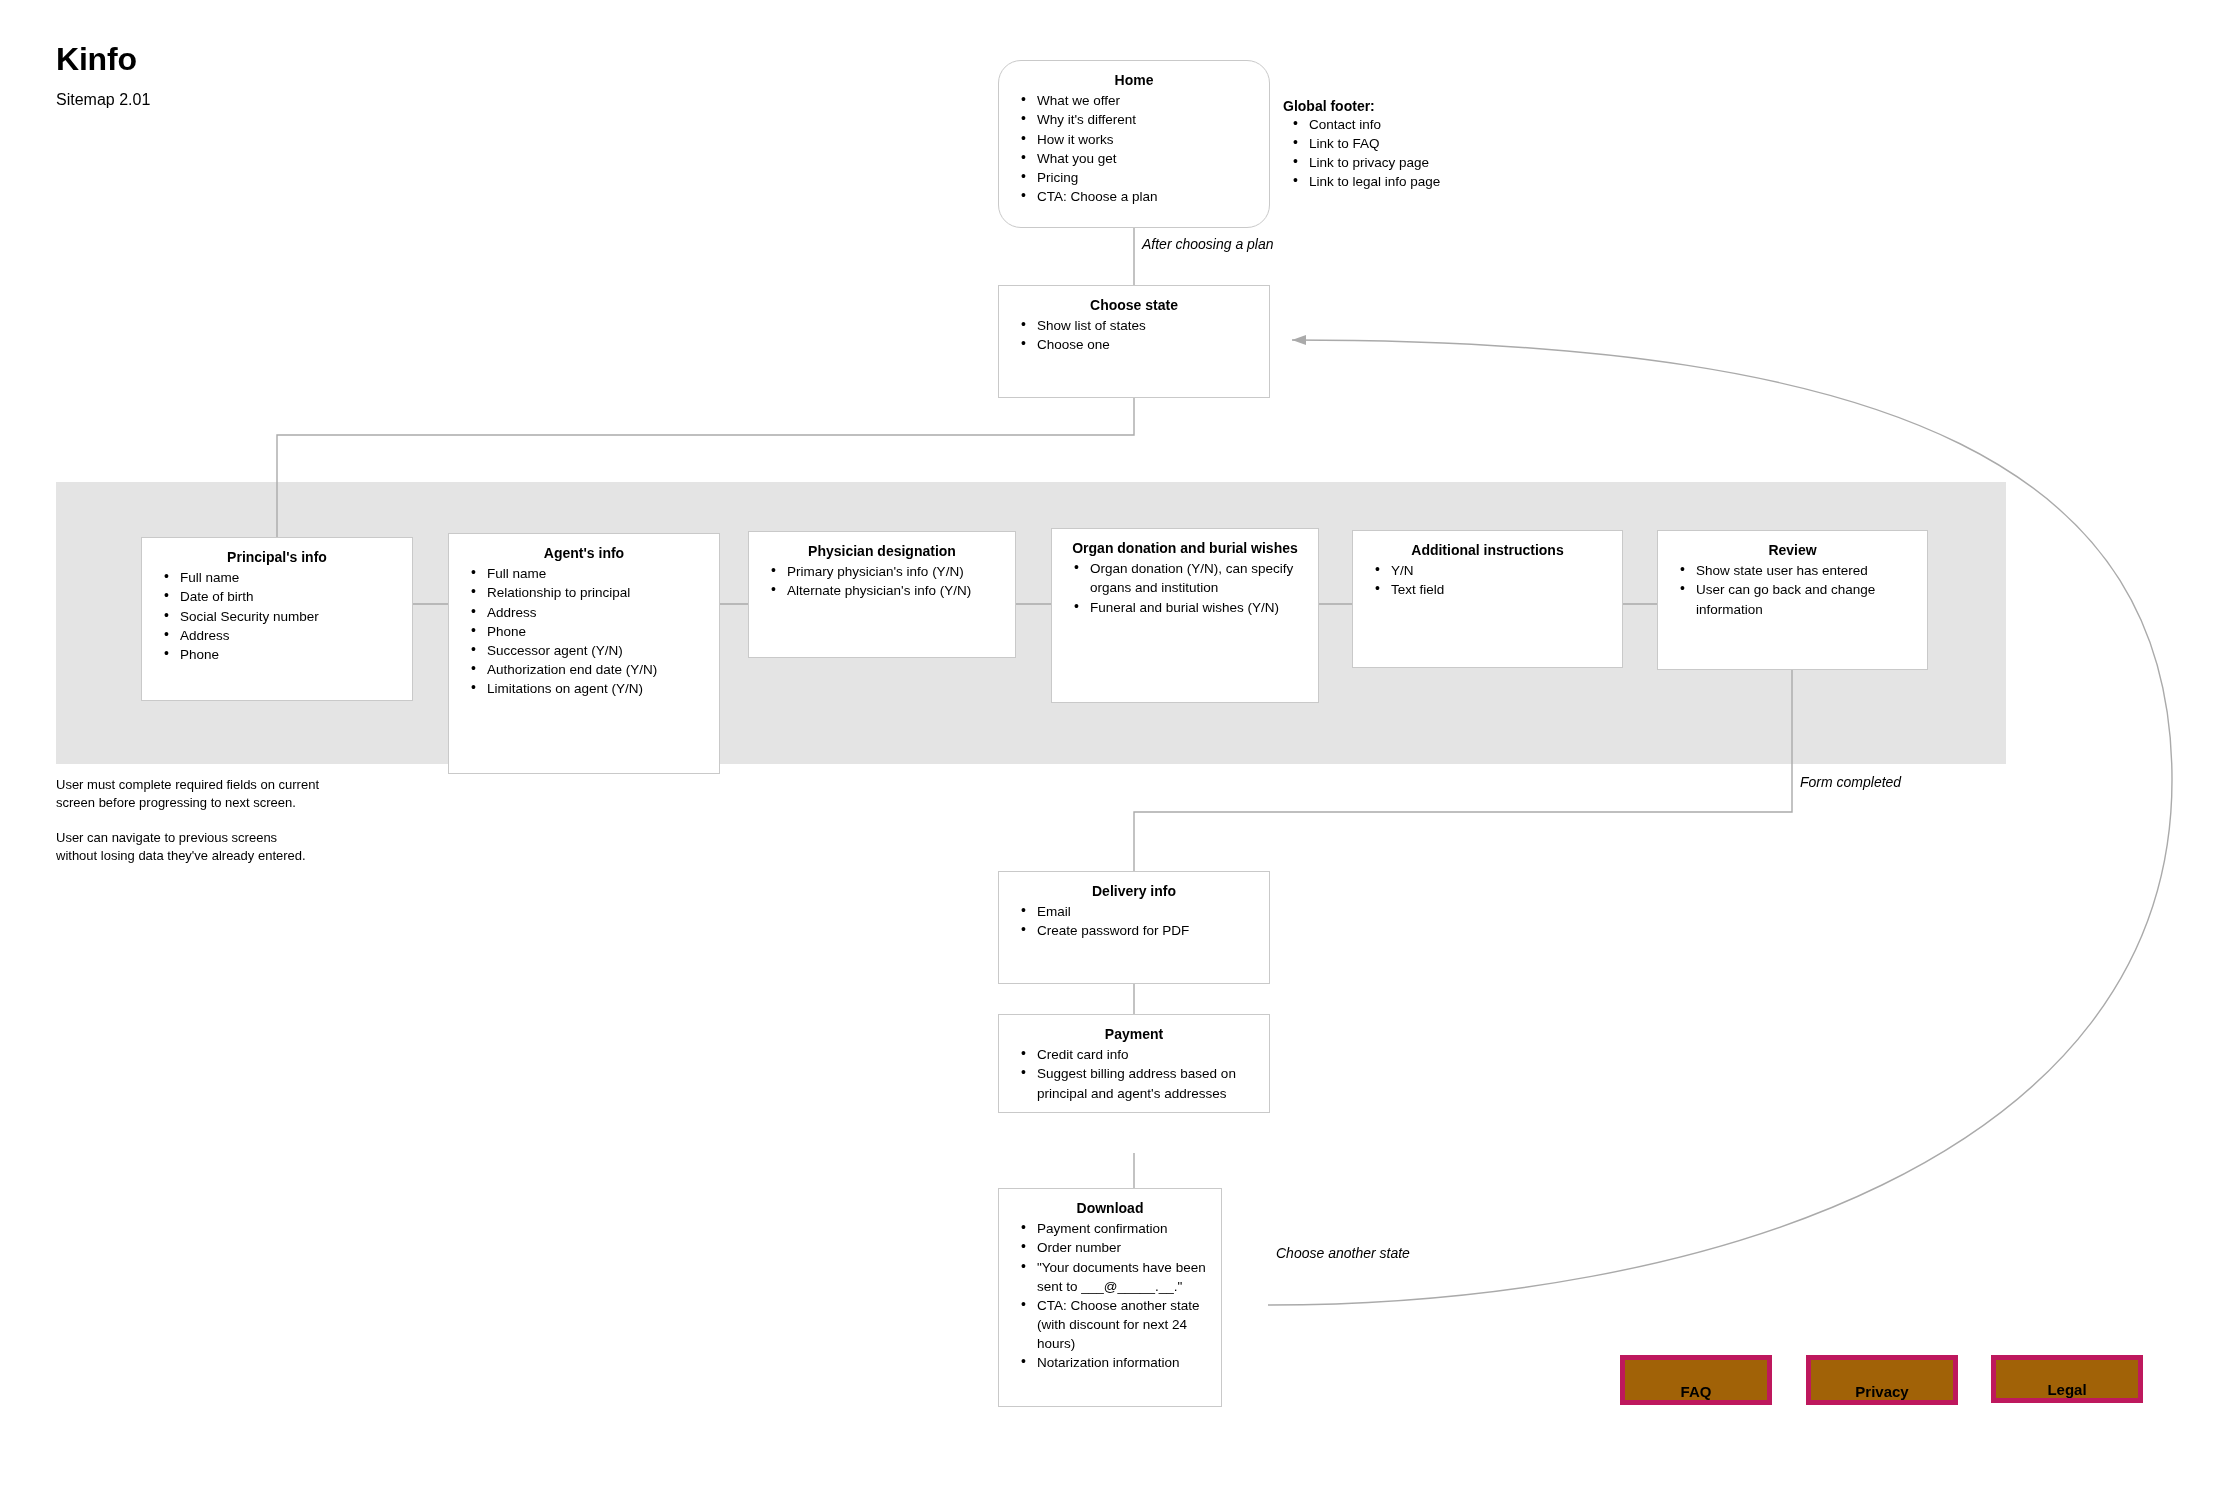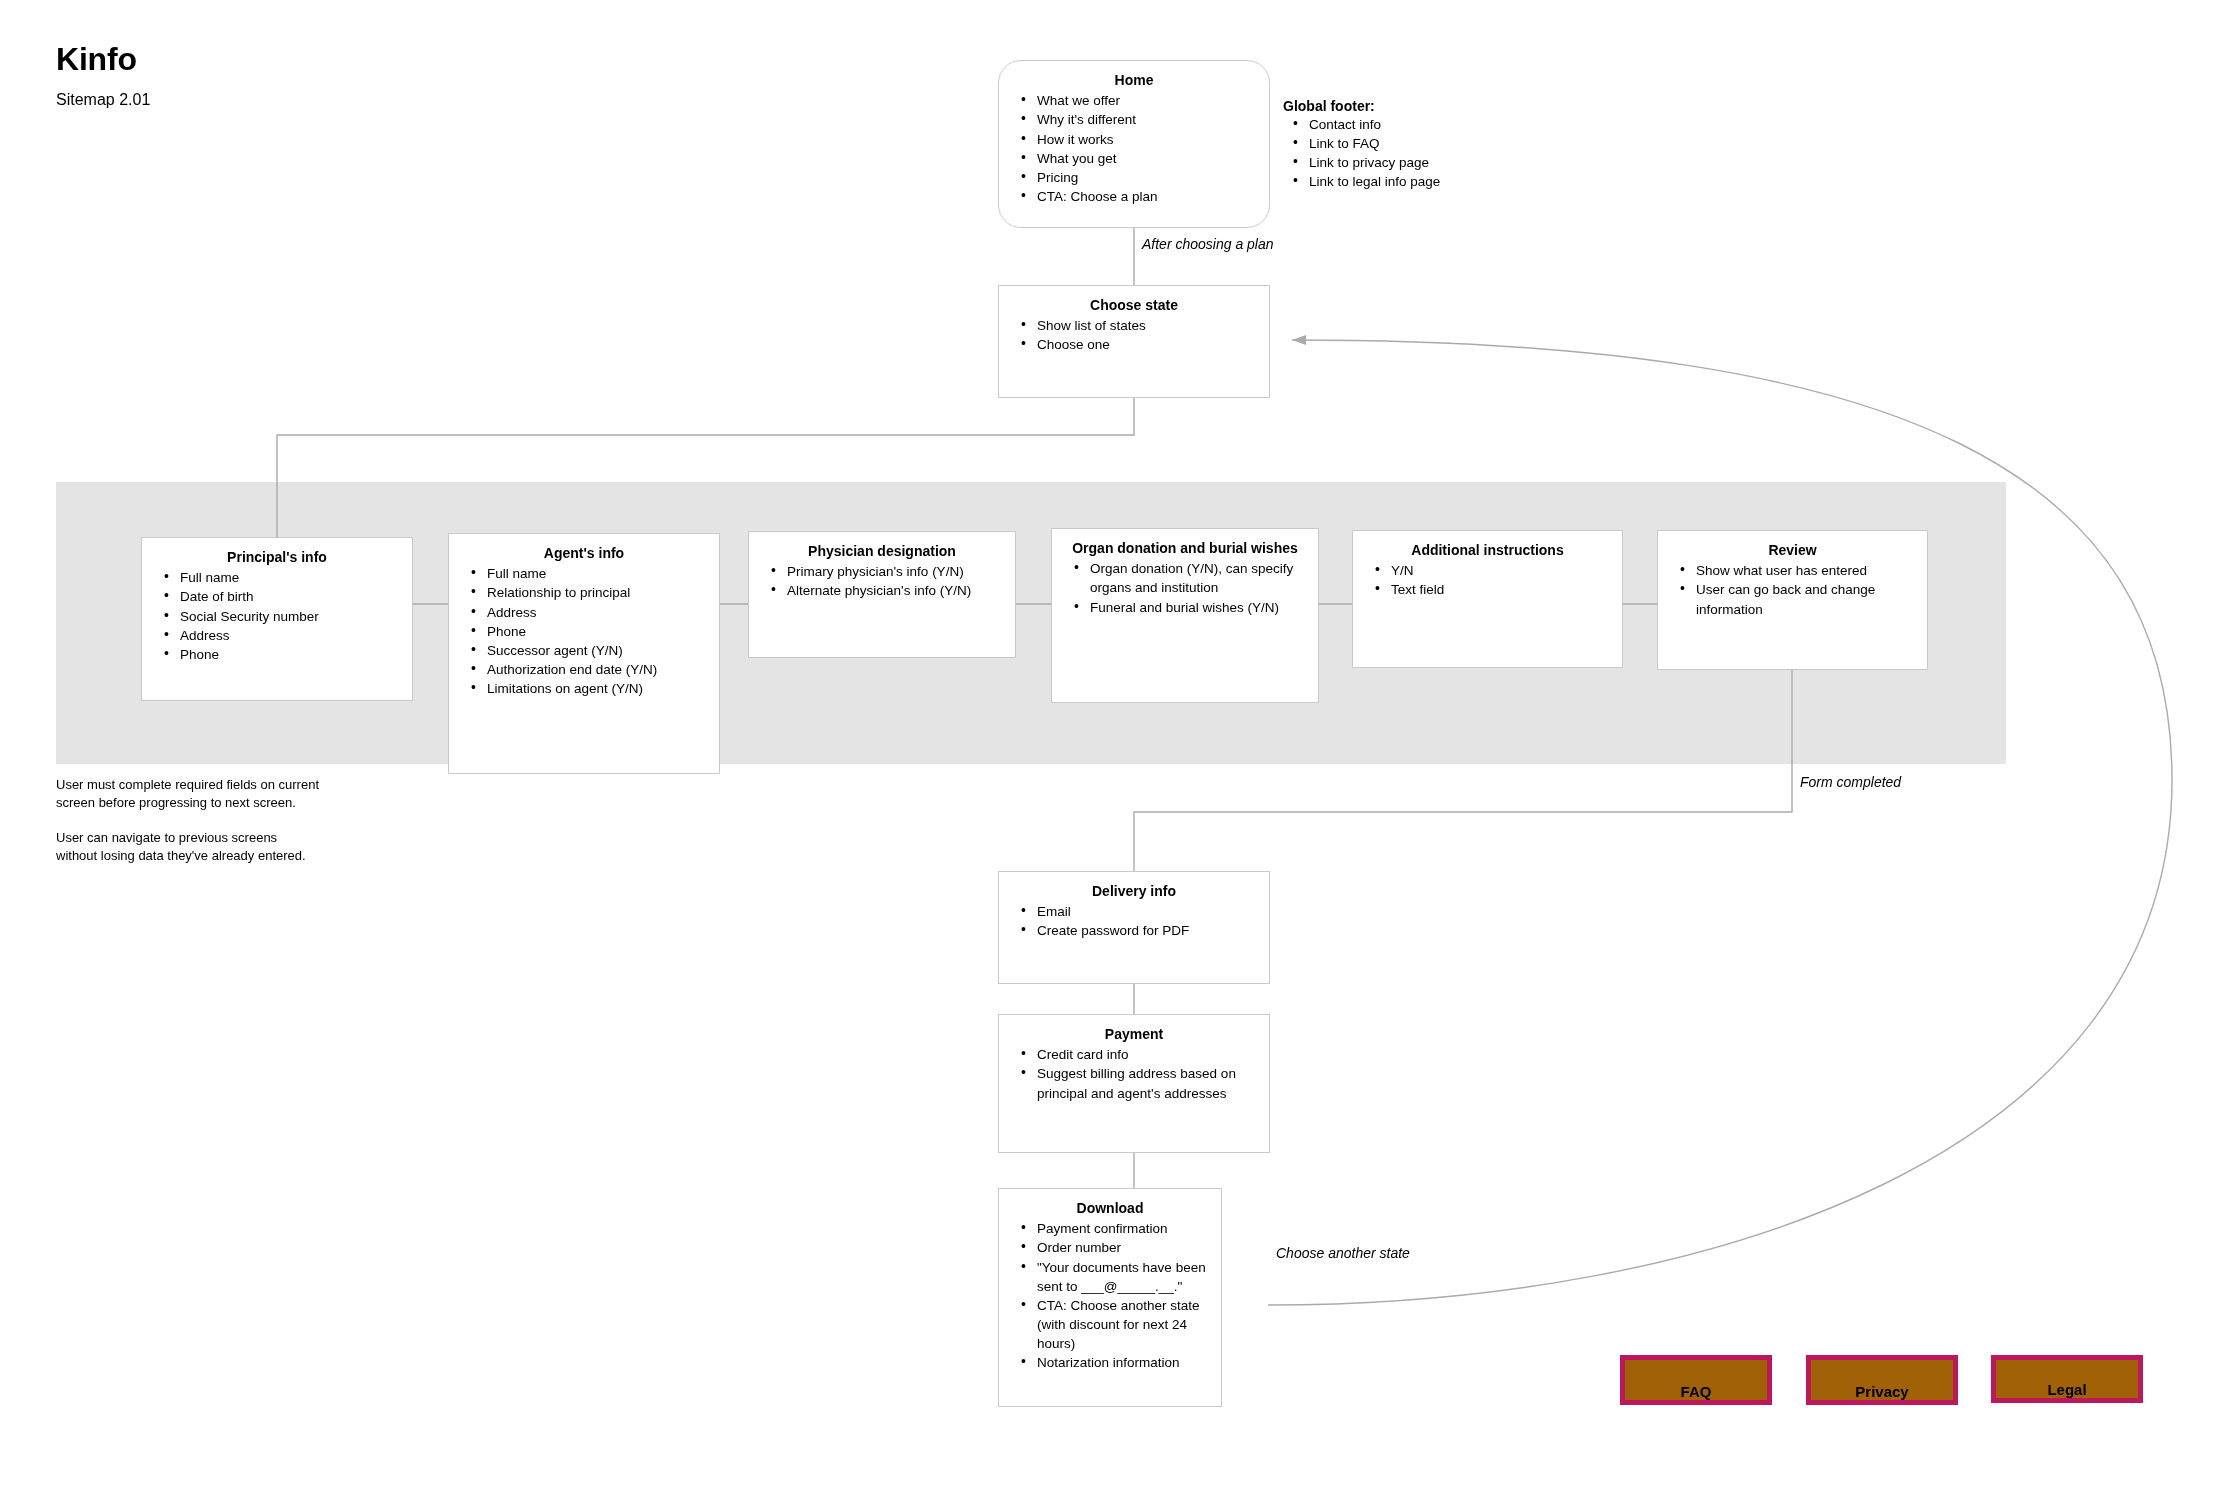--- a/index.html
+++ b/index.html
@@ -208,21 +208,21 @@
     <div class="node-title">Additional instructions</div>
     <ul>
       <li>Y/N</li>
       <li>Text field</li>
     </ul>
   </div>
 
   <div class="node" style="left:1657px; top:530px; width:271px; height:140px;">
     <div class="node-title">Review</div>
     <ul>
-      <li>Show what user has entered</li>
+      <li>Show state user has entered</li>
       <li>User can go back and change information</li>
     </ul>
   </div>
 
   <div class="side-note" style="left:56px; top:776px; width:330px;">
     <div>User must complete required fields on current</div>
     <div>screen before progressing to next screen.</div>
   </div>
   <div class="side-note" style="left:56px; top:829px; width:330px;">
     <div>User can navigate to previous screens</div>
@@ -232,21 +232,21 @@
   <div class="edge-label" style="left:1800px; top:774px;">Form completed</div>
 
   <div class="node" style="left:998px; top:871px; width:272px; height:113px;">
     <div class="node-title">Delivery info</div>
     <ul>
       <li>Email</li>
       <li>Create password for PDF</li>
     </ul>
   </div>
 
-  <div class="node" style="left:998px; top:1014px; width:272px; height:139px;">
+  <div class="node" style="left:998px; top:1014px; width:272px; height:99px;">
     <div class="node-title">Payment</div>
     <ul>
       <li>Credit card info</li>
       <li>Suggest billing address based on principal and agent's addresses</li>
     </ul>
   </div>
 
   <div class="node" style="left:998px; top:1188px; width:224px; height:219px;">
     <div class="node-title">Download</div>
     <ul>

